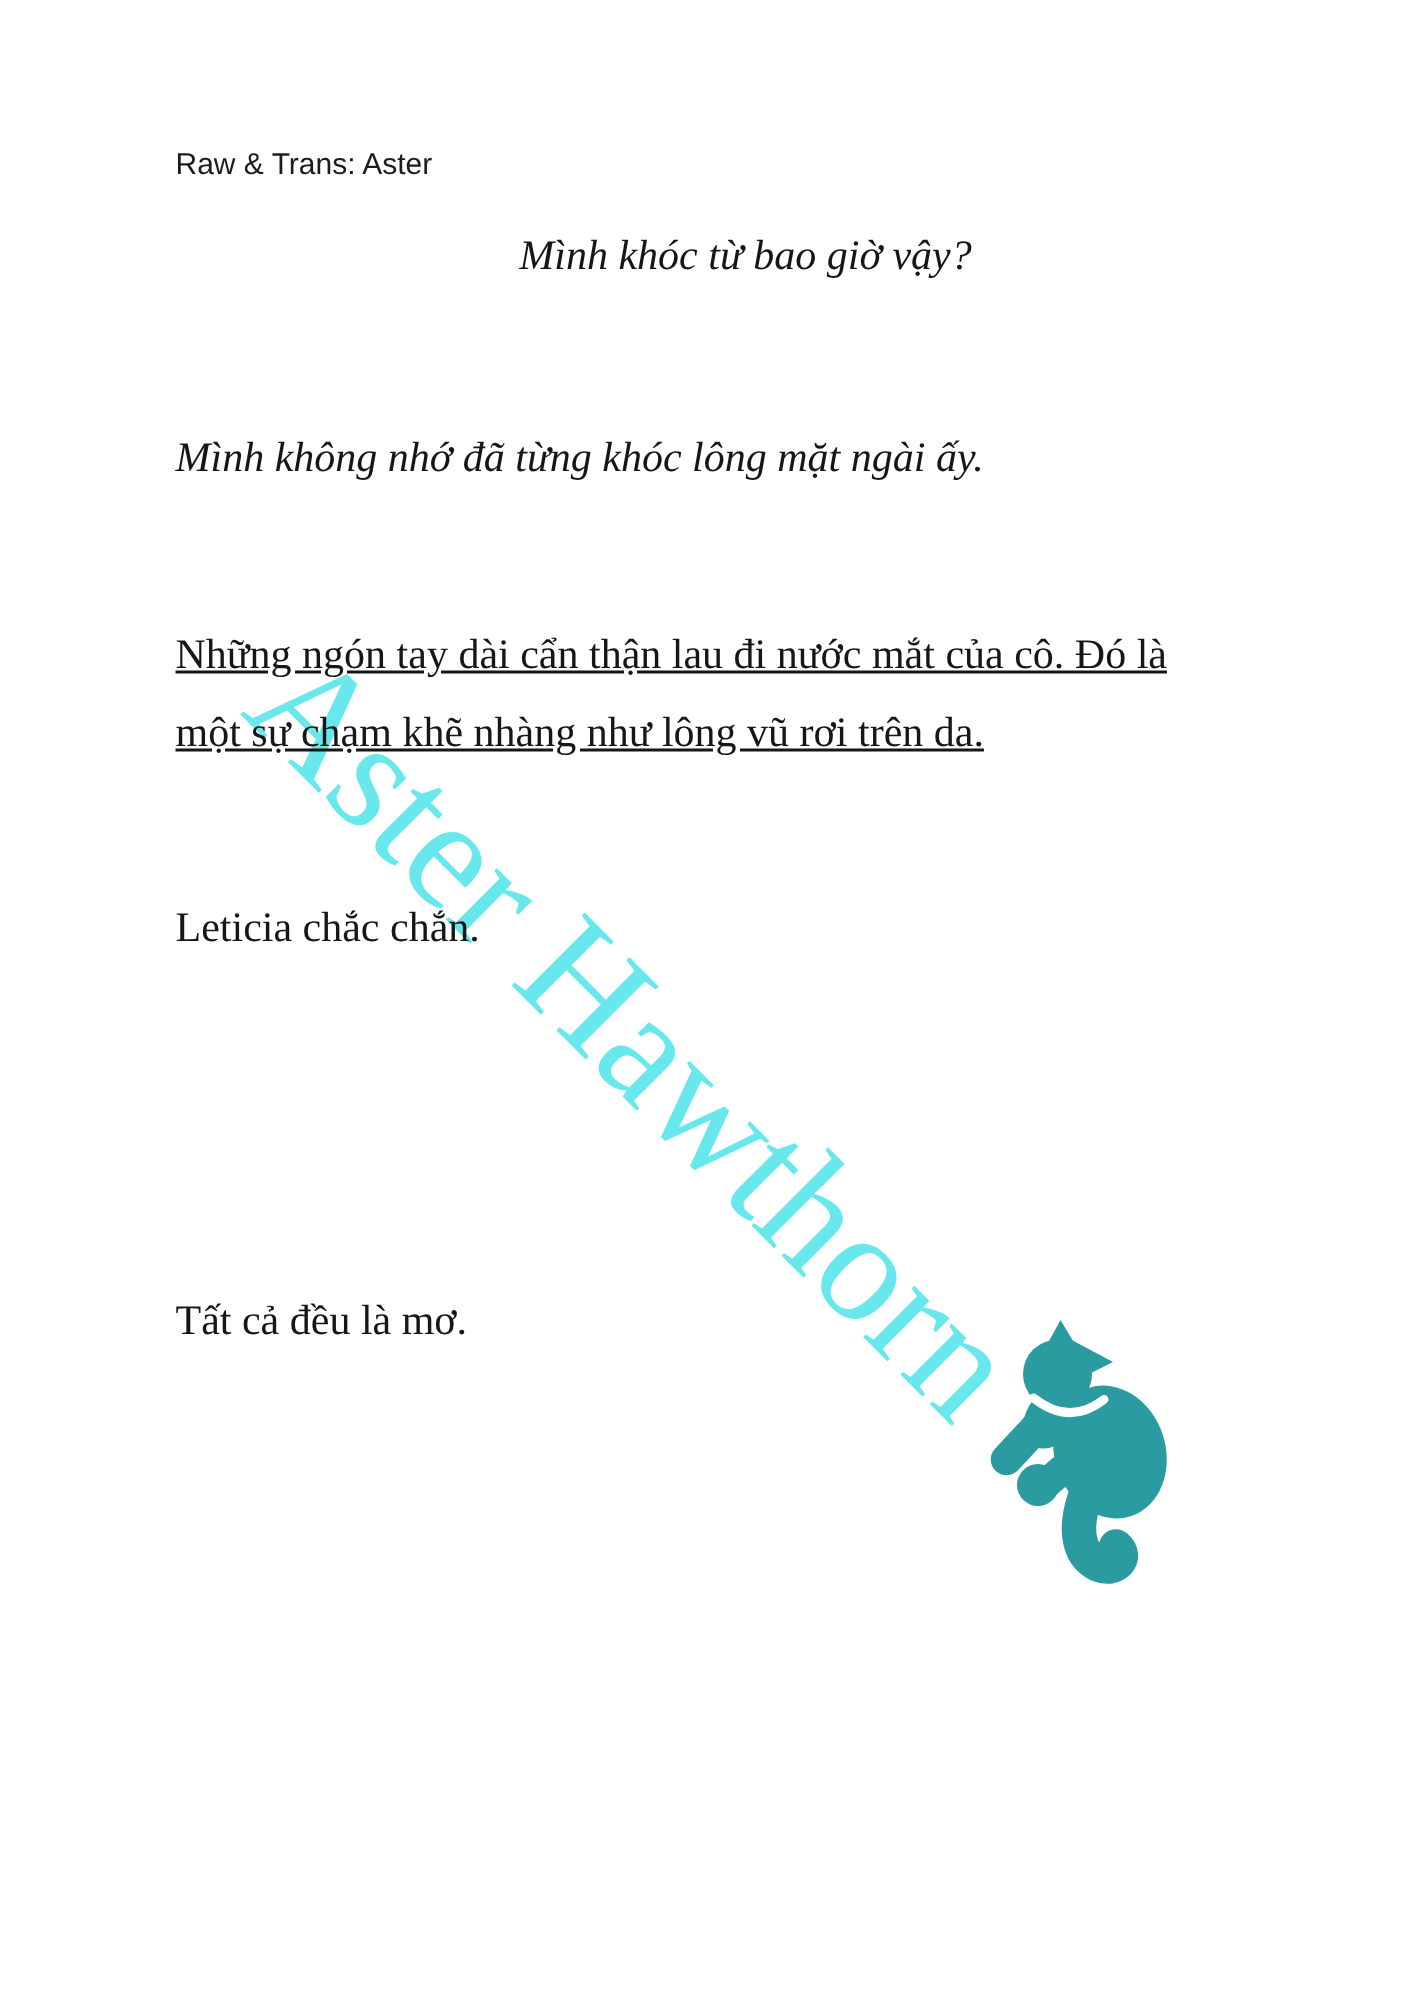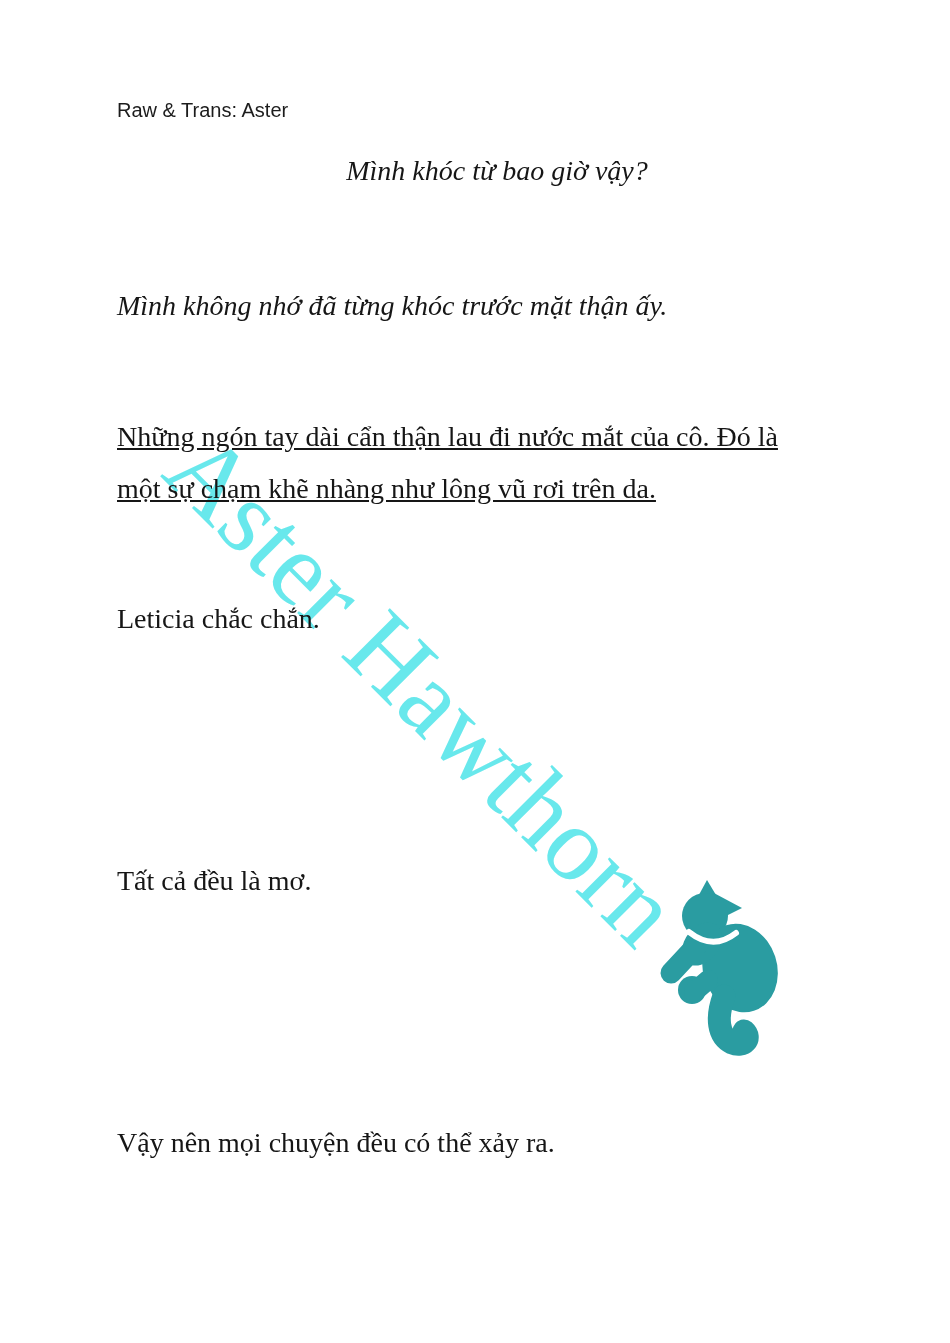--- a/index.html
+++ b/index.html
@@ -69,26 +69,25 @@
 </head>
 <body>
 
 <div class="page">
 
   <div class="header">Raw &amp; Trans: Aster</div>
 
   <div class="watermark">Aster Hawthorn</div>
 
   <p class="para italic p1">Mình khóc từ bao giờ vậy?</p>
-  <p class="para italic p2">Mình không nhớ đã từng khóc trước mặt thận ấy.</p>
+  <p class="para italic p2">Mình không nhớ đã từng khóc lông mặt ngài ấy.</p>
   <p class="para p3">Những ngón tay dài cẩn thận lau đi nước mắt của cô. Đó là
 một sự chạm khẽ nhàng như lông vũ rơi trên da.</p>
   <p class="para p4">Leticia chắc chắn.</p>
   <p class="para p6">Tất cả đều là mơ.</p>
-  <p class="para p8">Vậy nên mọi chuyện đều có thể xảy ra.</p>
 
   <svg class="cat" viewBox="0 0 120 175" xmlns="http://www.w3.org/2000/svg" aria-hidden="true">
 
     <polygon class="cat-fill" points="38,24 51,0 63,20"></polygon>
 
     <polygon class="cat-fill" points="56,12 86,28 62,40"></polygon>
 
     <circle class="cat-fill" cx="49" cy="36" r="23"></circle>
 
     <ellipse class="cat-fill" cx="84" cy="88" rx="37" ry="45" transform="rotate(-18 84 88)"></ellipse>

